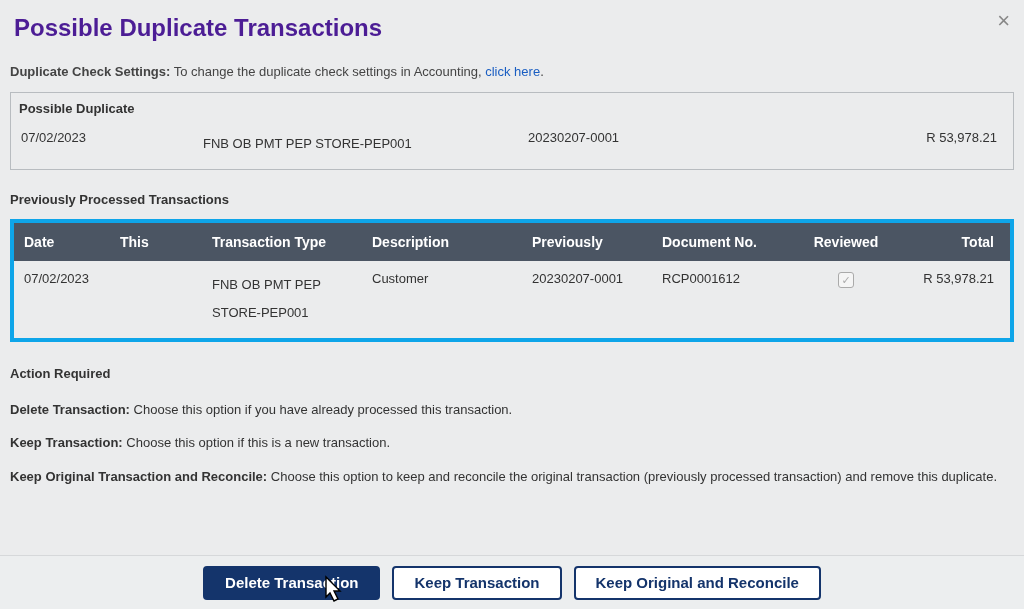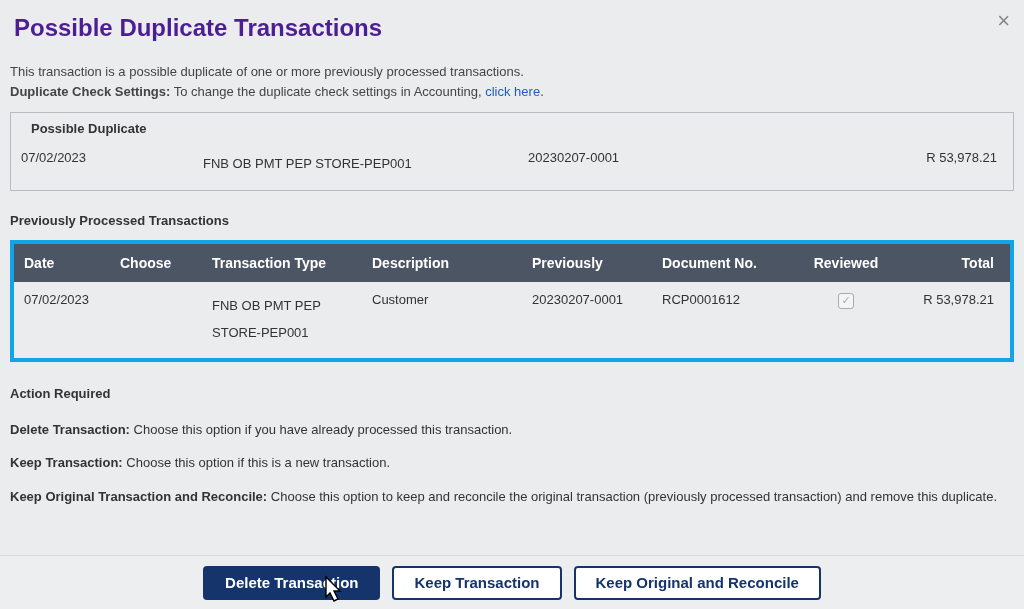--- a/index.html
+++ b/index.html
@@ -45,21 +45,20 @@
   .panel {
     margin: 6px 10px 0 10px;
     border: 1px solid #b8bcc0;
     background: #ebeced;
   }
   .panel-title {
     padding: 8px 8px 4px 8px;
     font-weight: 700;
     font-size: 13px;
     color: #333;
-    margin-left: 12px;
   }
   .dup-row {
     display: flex;
     padding: 10px 10px 12px 10px;
     line-height: 1.2;
   }
   .dup-date { flex: 0 0 182px; }
   .dup-desc { flex: 0 0 325px; padding-right: 20px; line-height: 2.1; }
   .dup-ref  { flex: 1 1 auto; }
   .dup-total { flex: 0 0 120px; text-align: right; padding-right: 6px; }
@@ -158,42 +157,41 @@
 
 <div class="dialog">
 
   <div class="close-x">×</div>
 
   <div class="header">
     <div class="title">Possible Duplicate Transactions</div>
   </div>
 
   <div class="intro">
-    <div>This transaction is a possible duplicate of one or more previously processed transactions.</div>
     <div>
       <span class="settings-label">Duplicate Check Settings:</span><span> To change the duplicate check settings in Accounting, </span><a href="#">click here</a><span>.</span>
     </div>
   </div>
 
   <div class="panel">
     <div class="panel-title">Possible Duplicate</div>
     <div class="dup-row">
       <div class="dup-date">07/02/2023</div>
       <div class="dup-desc">FNB OB PMT PEP STORE-PEP001</div>
       <div class="dup-ref">20230207-0001</div>
       <div class="dup-total">R 53,978.21</div>
     </div>
   </div>
 
   <div class="section-label">Previously Processed Transactions</div>
 
   <div class="table">
     <div class="thead">
       <div class="th col-date">Date</div>
-      <div class="th col-payee">Choose</div>
+      <div class="th col-payee">This</div>
       <div class="th col-type">Transaction Type</div>
       <div class="th col-desc">Description</div>
       <div class="th col-ref">Previously</div>
       <div class="th col-doc">Document No.</div>
       <div class="th col-rev">Reviewed</div>
       <div class="th col-total">Total</div>
     </div>
     <div class="trow">
       <div class="td col-date">07/02/2023</div>
       <div class="td col-payee"></div>

